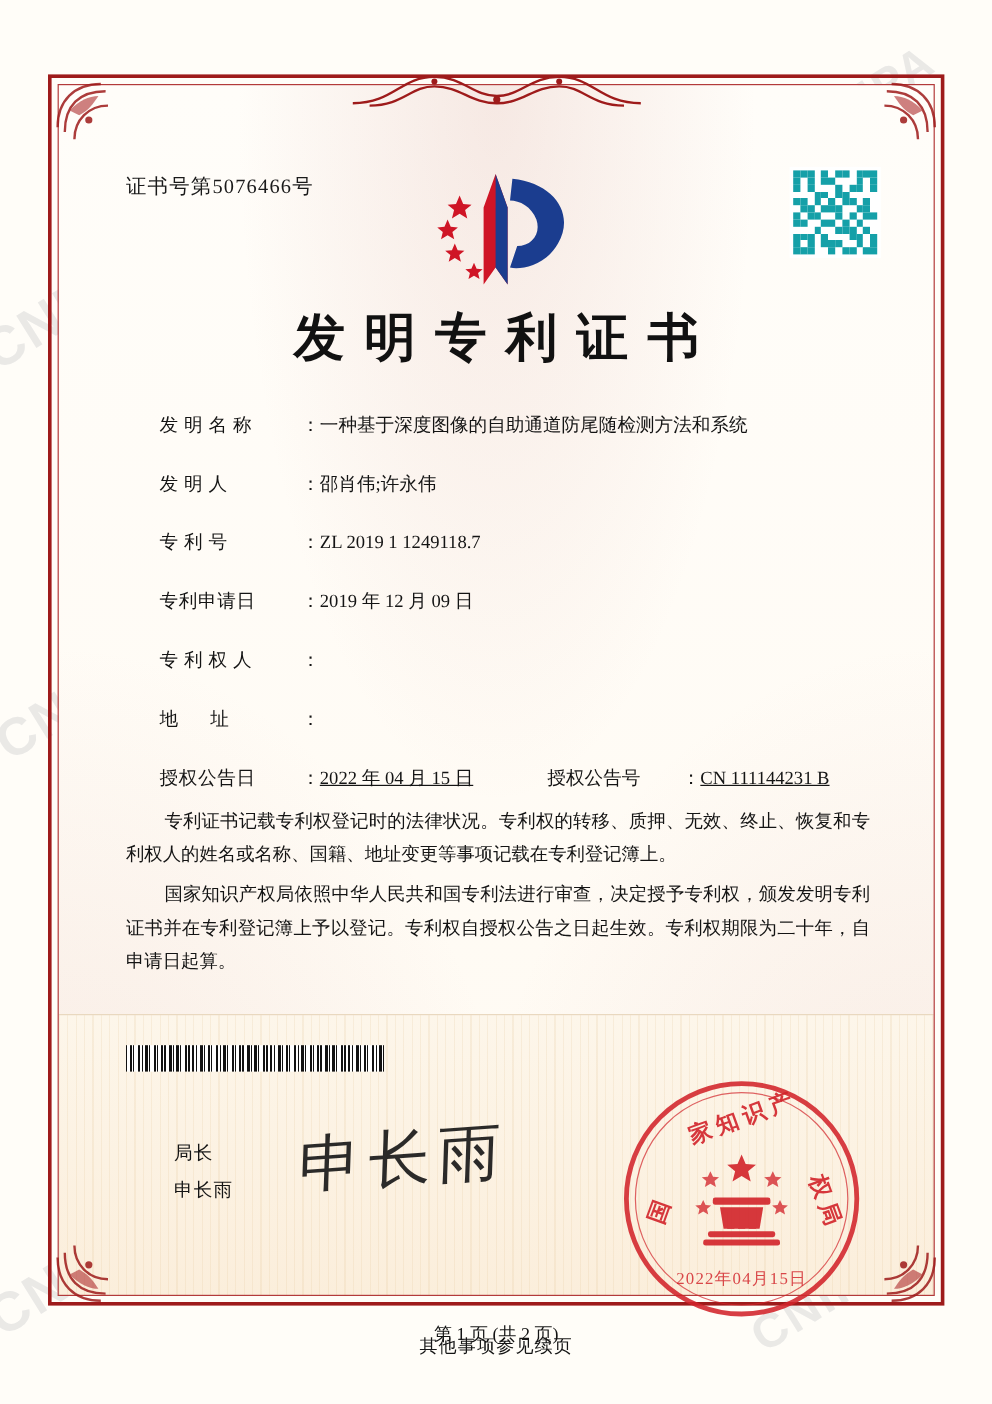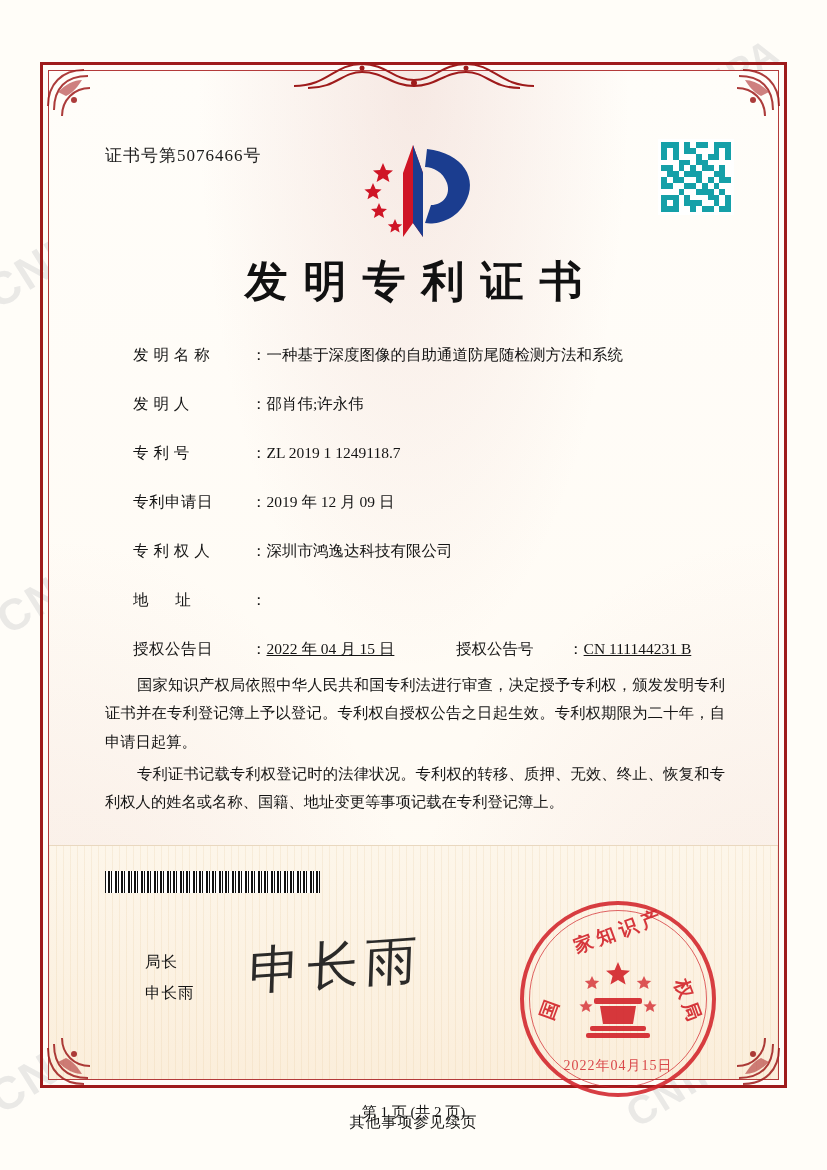--- a/index.html
+++ b/index.html
@@ -559,39 +559,38 @@
         <div class="f-value">ZL 2019 1 1249118.7</div>
       </div>
       <div class="field">
         <div class="f-label">专利申请日</div>
         <div class="f-colon">：</div>
         <div class="f-value">2019 年 12 月 09 日</div>
       </div>
       <div class="field">
         <div class="f-label">专 利 权 人</div>
         <div class="f-colon">：</div>
-        <div class="f-value">深圳市鸿逸达科技有限公司</div>
       </div>
       <div class="field">
         <div class="f-label">地      址</div>
         <div class="f-colon">：</div>
       </div>
       <div class="field inline-two">
         <div class="f-label">授权公告日</div>
         <div class="f-colon">：</div>
         <div class="f-value">2022 年 04 月 15 日</div>
         <div class="f-label2">授权公告号</div>
         <div class="f-colon">：</div>
         <div class="f-value">CN 111144231 B</div>
       </div>
     </div>
 
     <div id="paragraphs">
+      <p>专利证书记载专利权登记时的法律状况。专利权的转移、质押、无效、终止、恢复和专利权人的姓名或名称、国籍、地址变更等事项记载在专利登记簿上。</p>
       <p>国家知识产权局依照中华人民共和国专利法进行审查，决定授予专利权，颁发发明专利证书并在专利登记簿上予以登记。专利权自授权公告之日起生效。专利权期限为二十年，自申请日起算。</p>
-      <p>专利证书记载专利权登记时的法律状况。专利权的转移、质押、无效、终止、恢复和专利权人的姓名或名称、国籍、地址变更等事项记载在专利登记簿上。</p>
     </div>
 
     <div id="barcode"></div>
 
     <div id="sig-block">
       <div>局长</div>
       <div>申长雨</div>
     </div>
     <div id="signature">申长雨</div>
 

